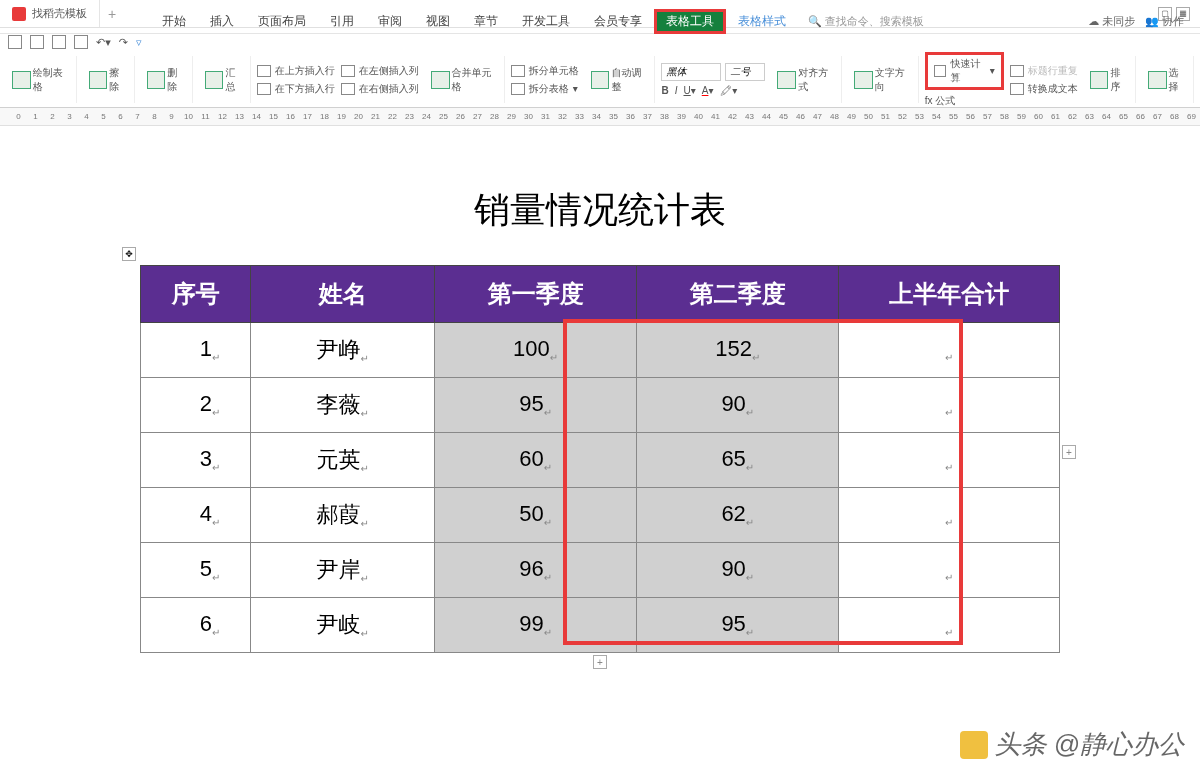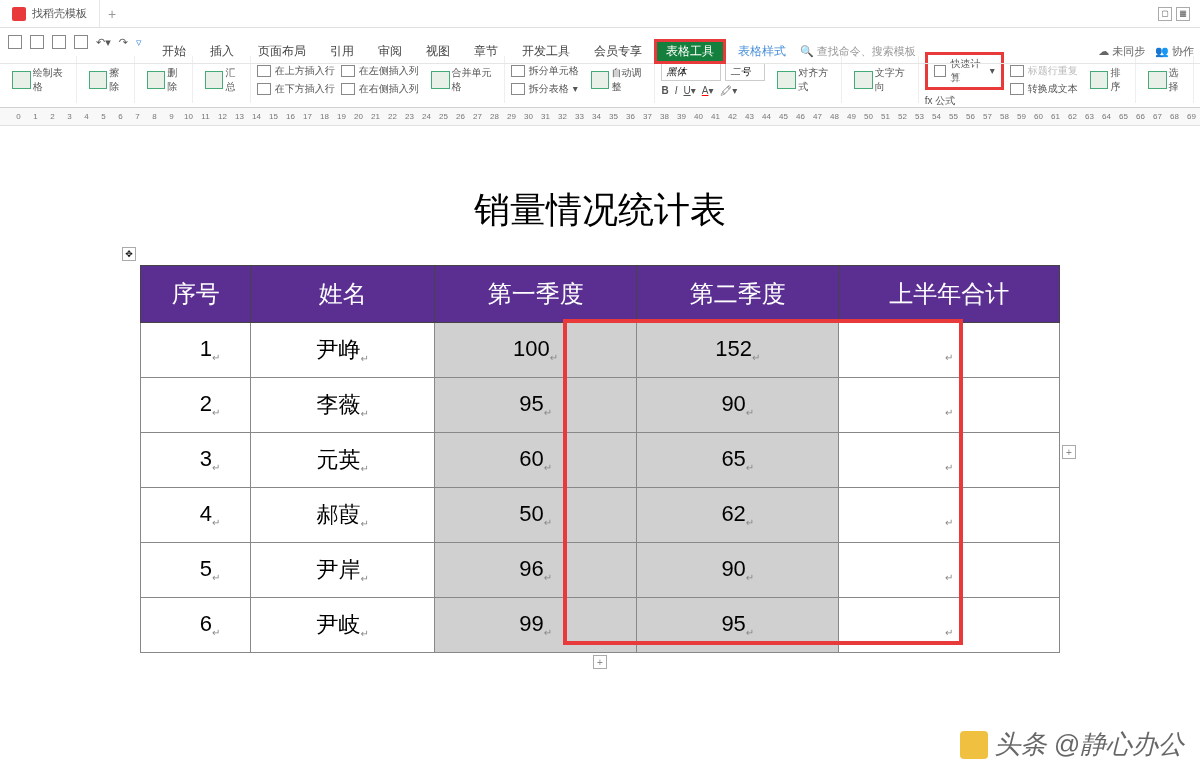--- a/index.html
+++ b/index.html
@@ -10,26 +10,26 @@
 .title-tab.active { background: #f5f5f5; }
 .logo-red { width: 14px; height: 14px; background: #e83a3a; border-radius: 2px; display: inline-block; }
 .logo-blue { width: 14px; height: 14px; background: #3a7de8; border-radius: 2px; display: inline-block; }
 .new-tab { width: 24px; text-align: center; color: #999; font-size: 14px; }
 .win-ctrl { margin-left: auto; display: flex; gap: 4px; padding-right: 10px; }
 .win-ctrl span { width: 14px; height: 14px; border: 1px solid #aaa; font-size: 8px; display: flex; align-items: center; justify-content: center; }
 
 .qat { height: 24px; display: flex; align-items: center; gap: 8px; padding: 0 8px; font-size: 11px; color: #555; }
 .qat-ic { width: 14px; height: 14px; border: 1px solid #888; display: inline-block; }
 
-.menu-bar { height: 24px; display: flex; align-items: center; gap: 0; padding-left: 150px; font-size: 12px; color: #444; border-bottom: 1px solid #e5e5e5; width: 100%; position: absolute; top: 40px; }
+.menu-bar { height: 24px; display: flex; align-items: center; gap: 0; padding-left: 150px; font-size: 12px; color: #444; border-bottom: 1px solid #e5e5e5; width: 100%; position: absolute; top: 10px; }
 .menu-item { padding: 4px 12px; cursor: pointer; }
 .menu-item.hl { background: #15803d; color: #fff; border: 3px solid #e83a3a; padding: 1px 9px; }
 .menu-item.blue { color: #4a90d9; }
-.search-box { margin-left: 2px; color: #999; font-size: 11px; }
-.menu-right { margin-left: auto; display: flex; align-items: center; gap: 10px; padding-right: 6px; font-size: 11px; color: #666; }
+.search-box { margin-left: 10px; color: #999; font-size: 11px; }
+.menu-right { margin-left: auto; display: flex; align-items: center; gap: 10px; padding-right: 16px; font-size: 11px; color: #666; }
 
 .ribbon { height: 56px; background: #fff; border-bottom: 1px solid #d0d0d0; display: flex; align-items: center; padding: 4px 6px; gap: 6px; font-size: 10px; color: #555; margin-top: 24px; }
 .rb-group { display: flex; flex-direction: row; align-items: center; gap: 2px; padding: 0 6px; border-right: 1px solid #eee; height: 100%; justify-content: center; }
 .rb-big-ic { width: 20px; height: 18px; border: 1px solid #4a7; background: #e8f0e8; }
 .rb-ic { width: 14px; height: 12px; border: 1px solid #888; display: inline-block; vertical-align: middle; }
 .rb-row { display: flex; align-items: center; gap: 4px; white-space: nowrap; }
 .rb-stack { display: flex; flex-direction: column; gap: 4px; }
 .dim-row { display: flex; align-items: center; gap: 4px; }
 .dim-input { width: 56px; height: 18px; border: 1px solid #ccc; font-size: 10px; padding: 0 4px; }
 .spin { width: 12px; height: 18px; border: 1px solid #ccc; display: flex; flex-direction: column; font-size: 6px; }
@@ -38,21 +38,21 @@
 
 .ruler { height: 18px; background: #f8f8f8; border-bottom: 1px solid #e0e0e0; font-size: 8px; color: #777; display: flex; align-items: center; padding-left: 10px; letter-spacing: 0; white-space: nowrap; overflow: hidden; }
 .ruler span { display: inline-block; width: 17px; text-align: center; }
 
 .doc-area { background: #fff; padding-top: 60px; position: relative; }
 .doc-title { text-align: center; font-size: 36px; font-weight: 400; color: #000; margin-bottom: 30px; }
 
 .tbl-wrap { width: 920px; margin: 0 auto; position: relative; }
 .move-handle { position: absolute; left: -18px; top: -18px; width: 14px; height: 14px; border: 1px solid #aaa; background: #fff; font-size: 9px; display: flex; align-items: center; justify-content: center; }
 .sales-tbl { width: 100%; border-collapse: collapse; }
-.sales-tbl th { background: #5b2e91; color: #fff; font-size: 24px; font-weight: 400; padding: 12px 12px; border: 1px solid #444; margin-top: 39px; }
+.sales-tbl th { background: #5b2e91; color: #fff; font-size: 24px; font-weight: 700; padding: 12px 12px; border: 1px solid #444; margin-top: 39px; }
 .sales-tbl td { border: 1px solid #888; font-size: 22px; text-align: center; padding: 12px 8px; height: 54px; color: #000; position: relative; }
 .sales-tbl td.num { text-align: right; padding-right: 30px; }
 .sales-tbl td.sel { background: #d0d0d0; }
 .para-mark { font-size: 10px; color: #888; vertical-align: sub; }
 .red-overlay { position: absolute; border: 4px solid #e83a3a; pointer-events: none; }
 .ov1 { left: 423px; top: 54px; width: 400px; height: 326px; }
 .add-btn { position: absolute; width: 14px; height: 14px; border: 1px solid #aaa; background: #fff; font-size: 10px; display: flex; align-items: center; justify-content: center; color: #888; }
 
 .watermark { position: absolute; right: 16px; bottom: 8px; font-size: 26px; color: rgba(0,0,0,0.6); font-style: italic; display: flex; align-items: center; gap: 6px; }
 .wm-ic { width: 28px; height: 28px; background: #f0c040; border-radius: 4px; display: inline-block; }

